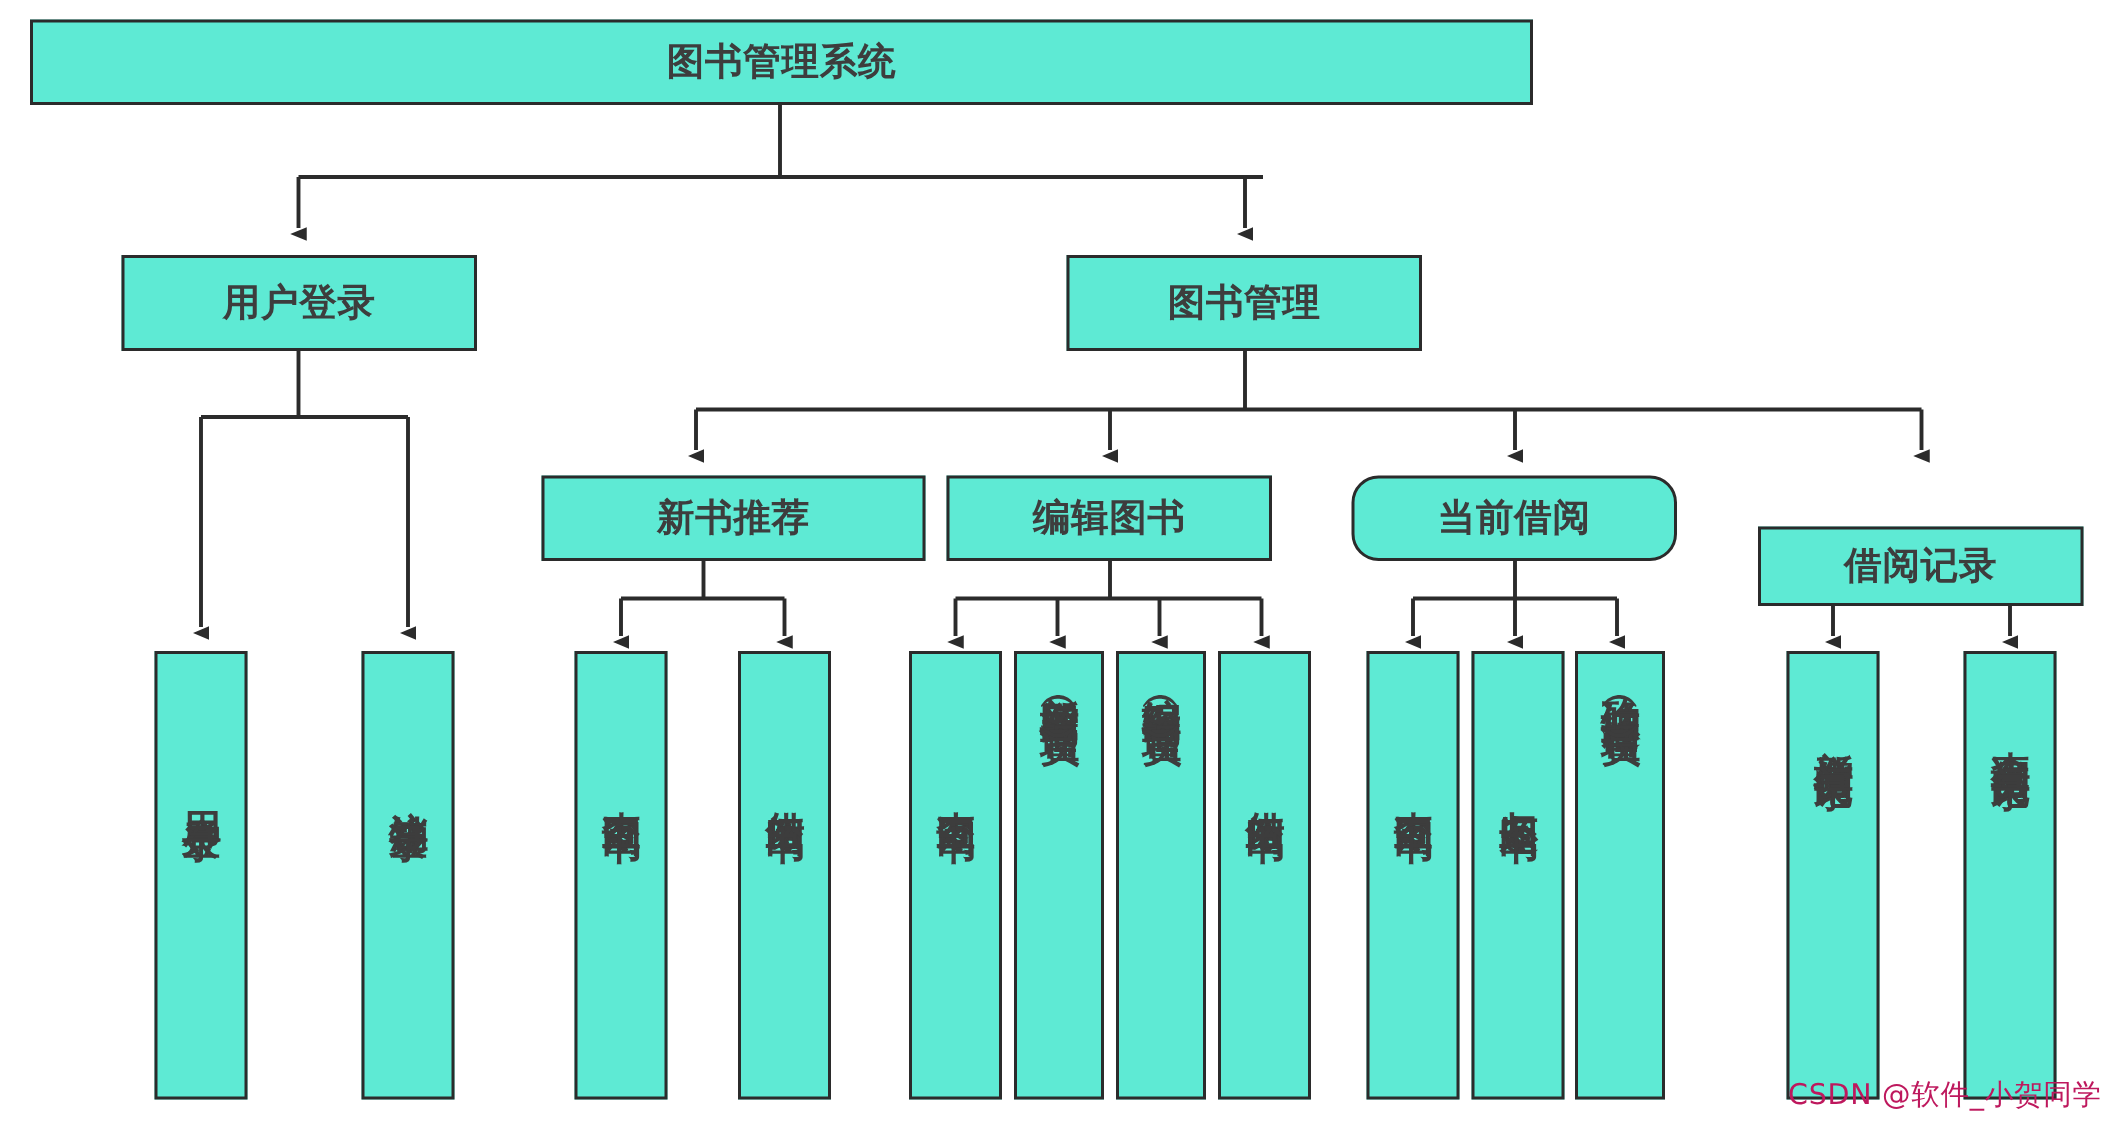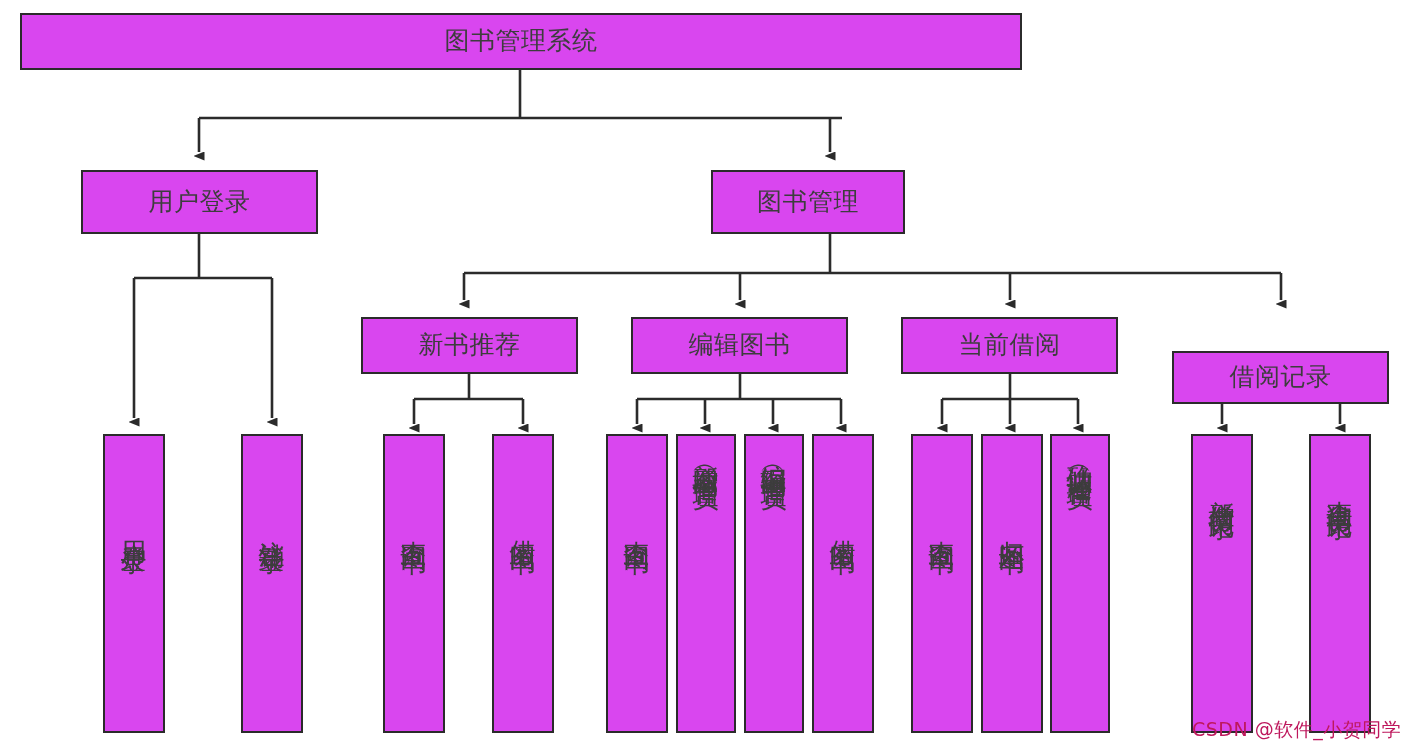--- a/index.html
+++ b/index.html
@@ -18,26 +18,27 @@
   }
   #edge-layer{
     position:absolute;
     left:0;top:0;
     width:1405px;height:747px;
     pointer-events:none;
   }
   .node{
     position:absolute;
     box-sizing:border-box;
-    background:#d946ef;
+    background:#5eead4;
     border:2.4px solid #2b2b2b;
     display:flex;
     align-items:center;
     justify-content:center;
     color:#3a3a3a;
+    font-weight:bold;
   }
   .node-label{
     display:block;
     line-height:1.05;
     letter-spacing:0.5px;
     white-space:nowrap;
     color:#3d3d3d;
   }
   
   .node.horiz .node-label{
@@ -128,33 +129,33 @@
   </svg>
 
   <div class="node root horiz" style="left:20px;top:13px;width:1002px;height:57px;">
     <span class="node-label">图书管理系统</span>
   </div>
 
   <div class="node horiz" style="left:81px;top:170px;width:237px;height:64px;">
     <span class="node-label">用户登录</span>
   </div>
 
-  <div class="node horiz" style="left:711px;top:170px;width:194px;height:64px;">
+  <div class="node horiz" style="left:711px;top:170px;width:237px;height:64px;">
     <span class="node-label">图书管理</span>
   </div>
 
-  <div class="node horiz" style="left:361px;top:317px;width:217px;height:57px;">
+  <div class="node horiz" style="left:361px;top:317px;width:256px;height:57px;">
     <span class="node-label">新书推荐</span>
   </div>
 
   <div class="node horiz" style="left:631px;top:317px;width:217px;height:57px;">
     <span class="node-label">编辑图书</span>
   </div>
 
-  <div class="node horiz" style="left:901px;top:317px;width:217px;height:57px;">
+  <div class="node horiz" style="left:901px;top:317px;width:217px;height:57px;border-radius:18px;">
     <span class="node-label">当前借阅</span>
   </div>
 
   <div class="node horiz" style="left:1172px;top:317px;width:217px;height:53px;margin-top:34px;">
     <span class="node-label">借阅记录</span>
   </div>
 
   <div class="node vert" style="left:103px;top:434px;width:62px;height:299px;padding-top:84px;">
     <span class="node-label">用户登录</span>
   </div>

